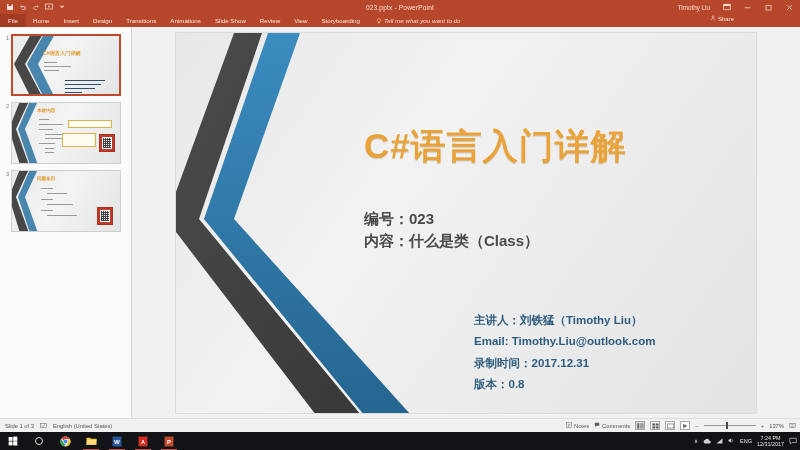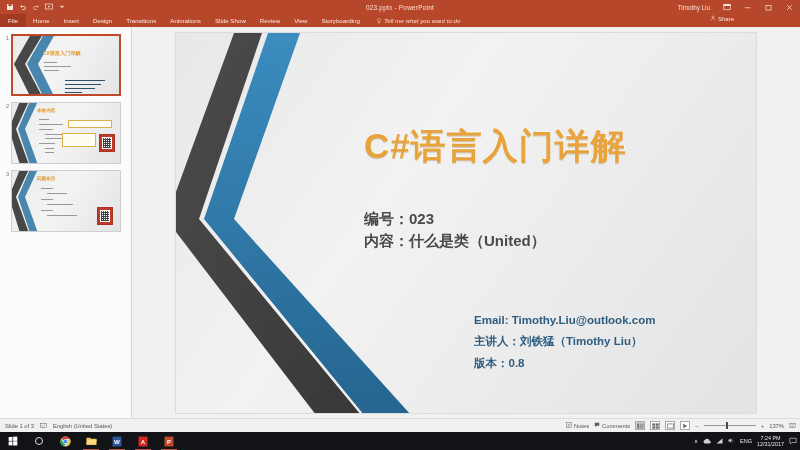--- a/index.html
+++ b/index.html
@@ -353,26 +353,27 @@
 
           <polygon points="92,0 124,0 58,186 235,382 188,382 28,186" fill="url(#gblue)"></polygon>
 
           <polygon points="40,168 78,206 268,382 214,382 26,196" fill="url(#gdark)" opacity="0"></polygon>
         </svg>
 
         <div class="slide-title">C#语言入门详解</div>
 
         <div class="meta">
           <div>编号：023</div>
-          <div>内容：什么是类（United）</div>
+          <div>内容：什么是类（Class）</div>
         </div>
 
         <div class="author">
+          <div>主讲人：刘铁猛（Timothy Liu）</div>
           <div>Email: Timothy.Liu@outlook.com</div>
-          <div>主讲人：刘铁猛（Timothy Liu）</div>
+          <div>录制时间：2017.12.31</div>
           <div>版本：0.8</div>
         </div>
       </div>
 
     </div>
   </div>
 
   <div class="statusbar">
     <div class="sb-left">
       <span>Slide 1 of 3</span>

